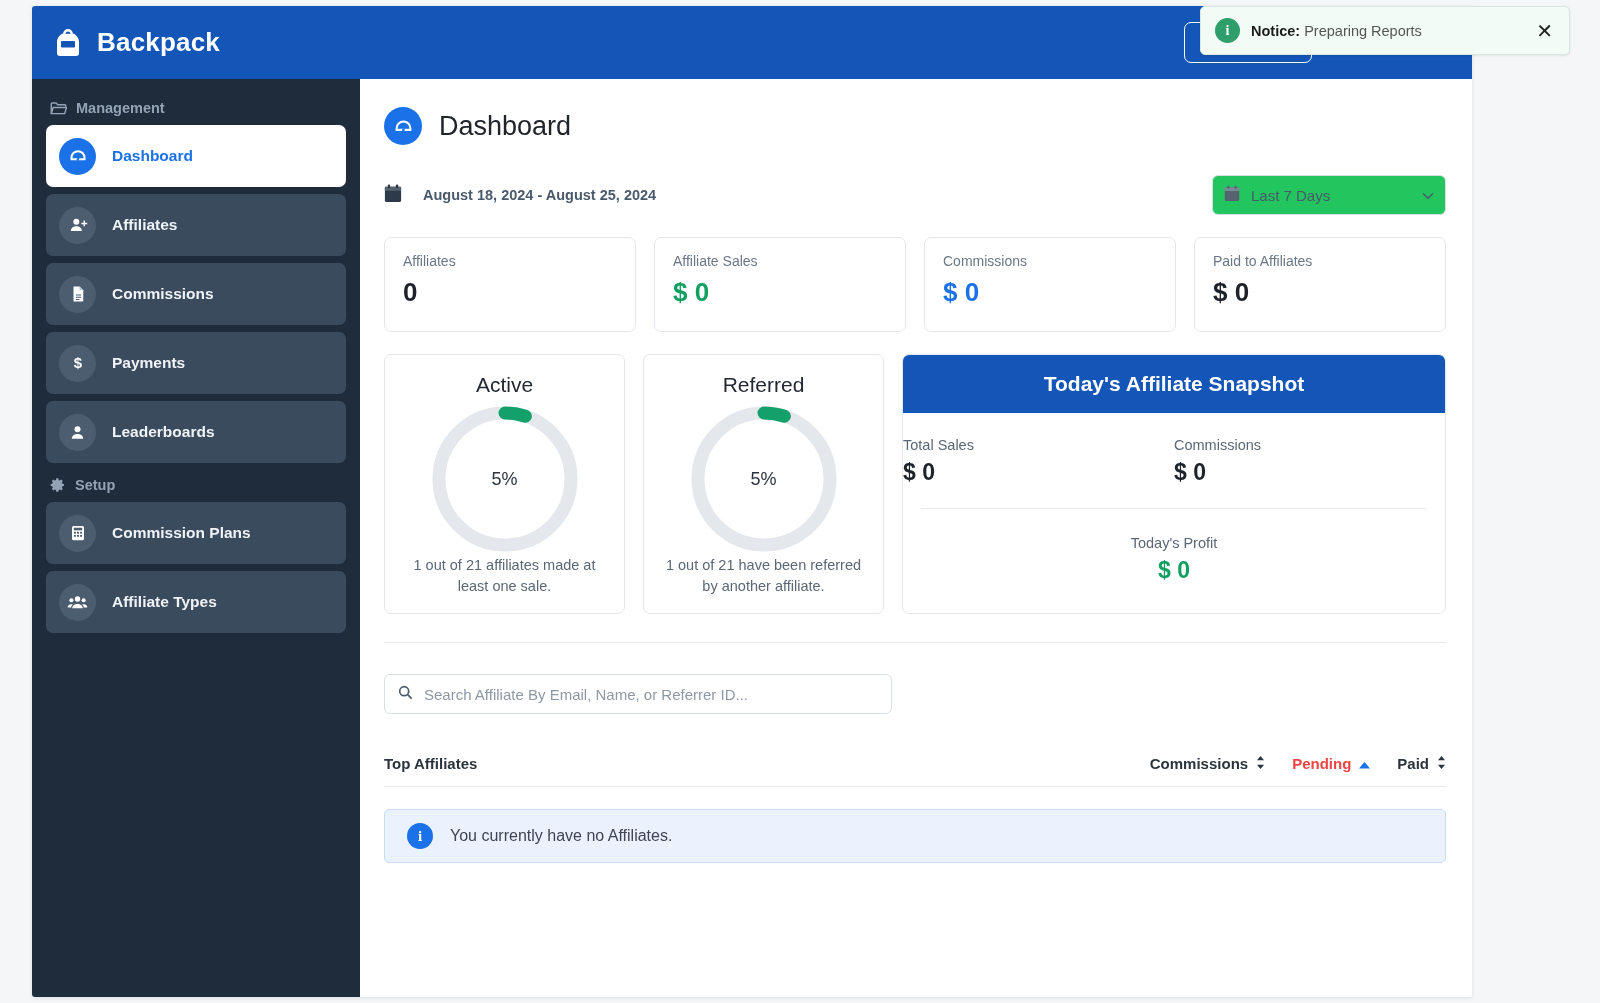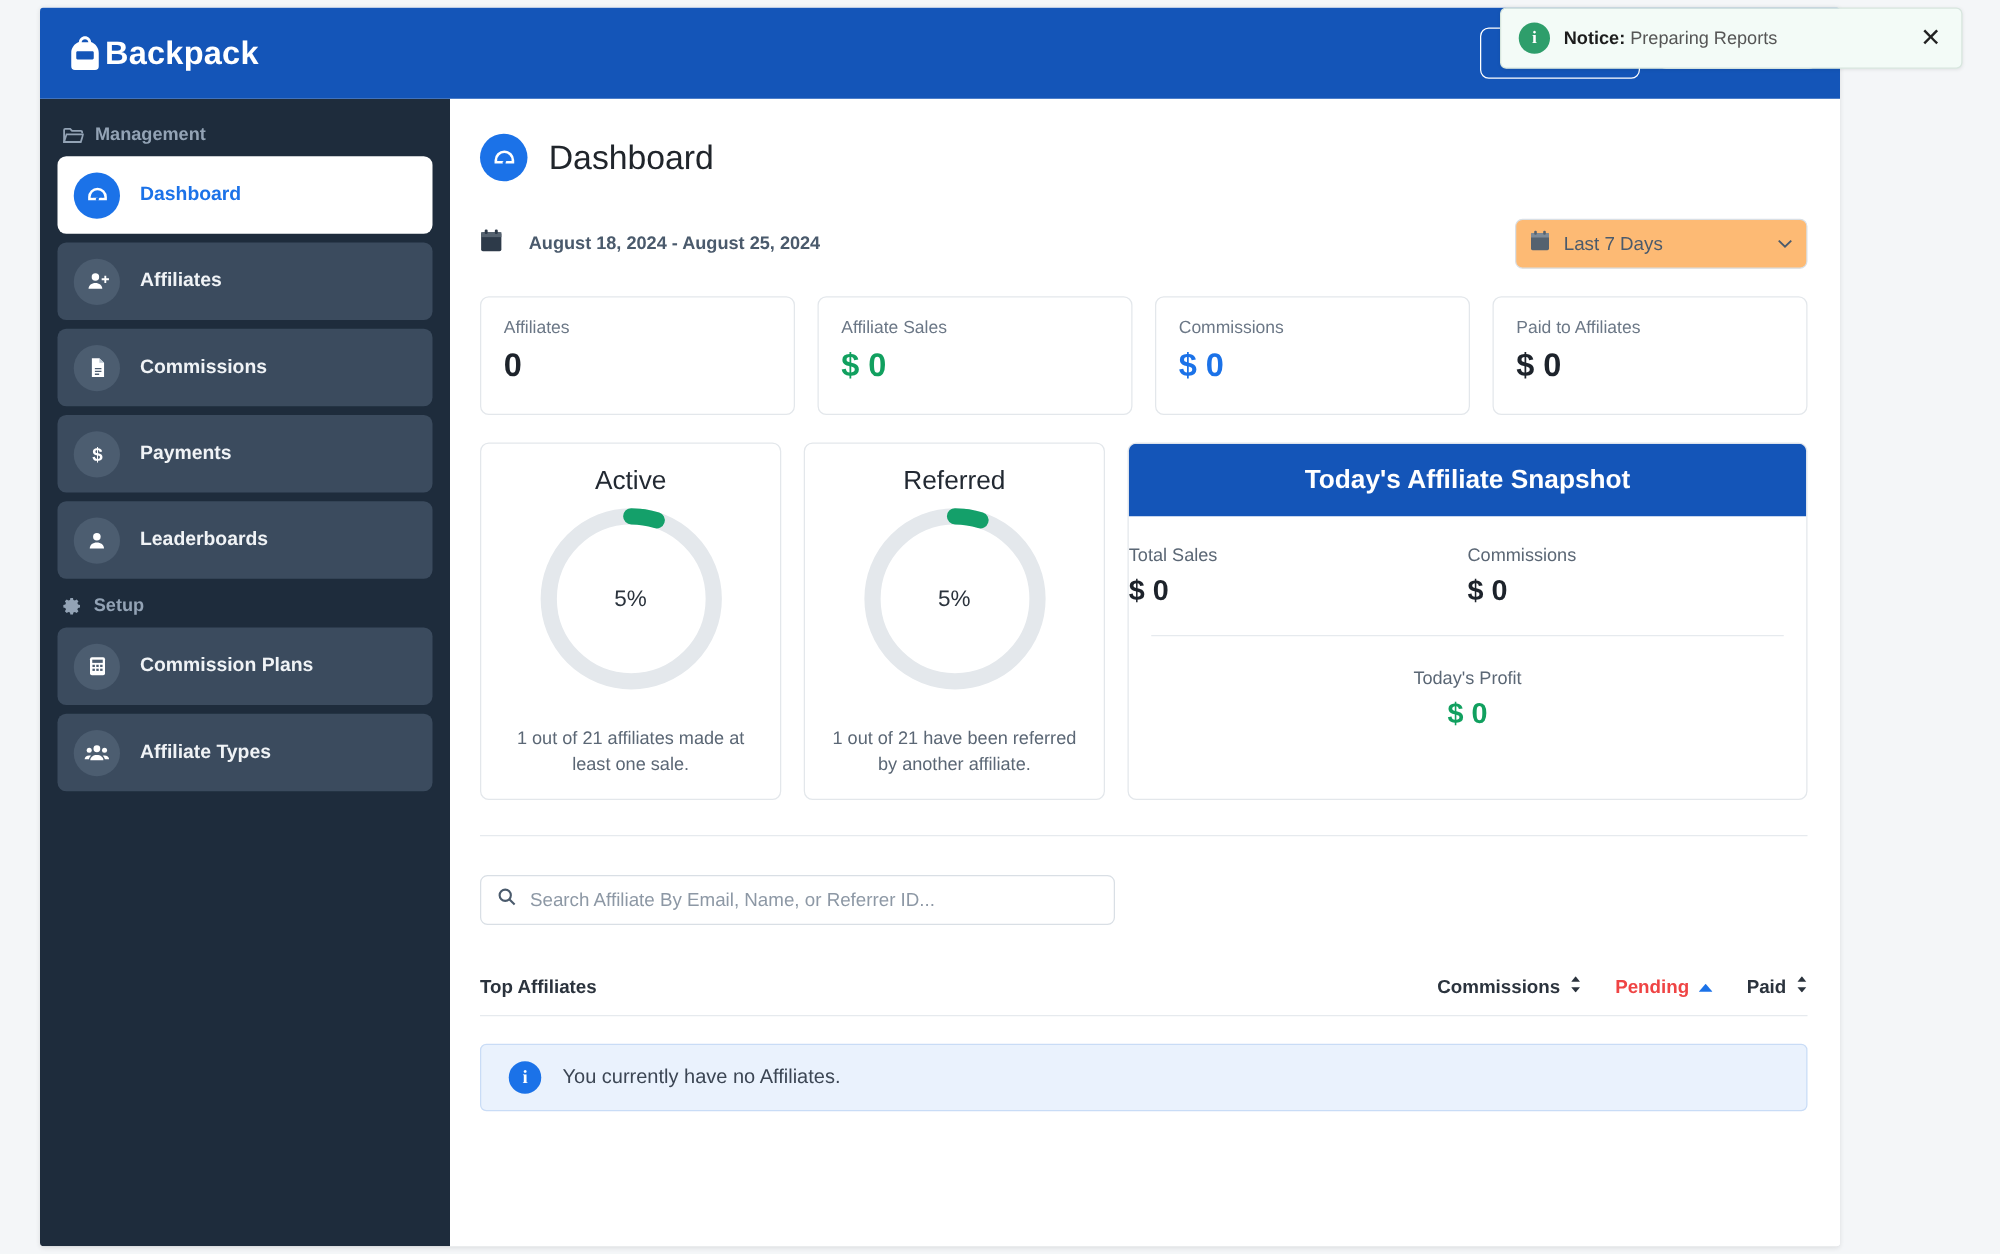--- a/index.html
+++ b/index.html
@@ -26,21 +26,21 @@
 
   
   .topbar {
     position: relative;
     height: 73px;
     background: #1455b8;
     display: flex;
     align-items: center;
     padding: 0 18px 0 20px;
   }
-  .brand { display: flex; align-items: center; }
+  .brand { display: flex; align-items: center; gap: 13px; }
   .brand-logo { width: 32px; height: 32px; display: block; }
   .brand-name {
     color: #ffffff;
     font-size: 26px;
     font-weight: bold;
     letter-spacing: .2px;
   }
   .topbar-actions {
     margin-left: auto;
     display: flex;
@@ -153,21 +153,21 @@
     margin-top: 30px;
   }
   .daterange { display: flex; align-items: center; gap: 21px; text-align: center; }
   .daterange-text { font-size: 14.5px; font-weight: bold; color: #4a5a6c; }
 
   .range-select {
     margin-left: auto;
     width: 234px; height: 40px;
     border: 1px solid #d9dfe5;
     border-radius: 6px;
-    background: #fdba74;
+    background: #22c55e;
     display: flex; align-items: center;
     padding: 0 11px;
     gap: 11px;
     cursor: pointer;
   }
   .range-select-text { font-size: 15px; color: #4a5a6c; }
   .range-caret { margin-left: auto; }
 
   
   .stats { display: flex; gap: 18px; margin-top: 22px; }
@@ -192,21 +192,21 @@
     text-align: center;
   }
   .donut-title { font-size: 21px; color: #222932; margin-bottom: 6px; }
   .donut-wrap { position: relative; width: 152px; height: 152px; margin: 4px auto 0; }
   .donut-pct {
     position: absolute; inset: 0;
     display: flex; align-items: center; justify-content: center;
     font-size: 18px; color: #2b333d;
   }
   .donut-caption {
-    margin-top: 26px;
+    margin-top: 0;
     font-size: 14.5px;
     color: #5b6775;
     line-height: 1.45;
   }
 
   .snapshot {
     flex: 1;
     border: 1px solid #e3e7eb;
     border-radius: 7px;
     overflow: hidden;

